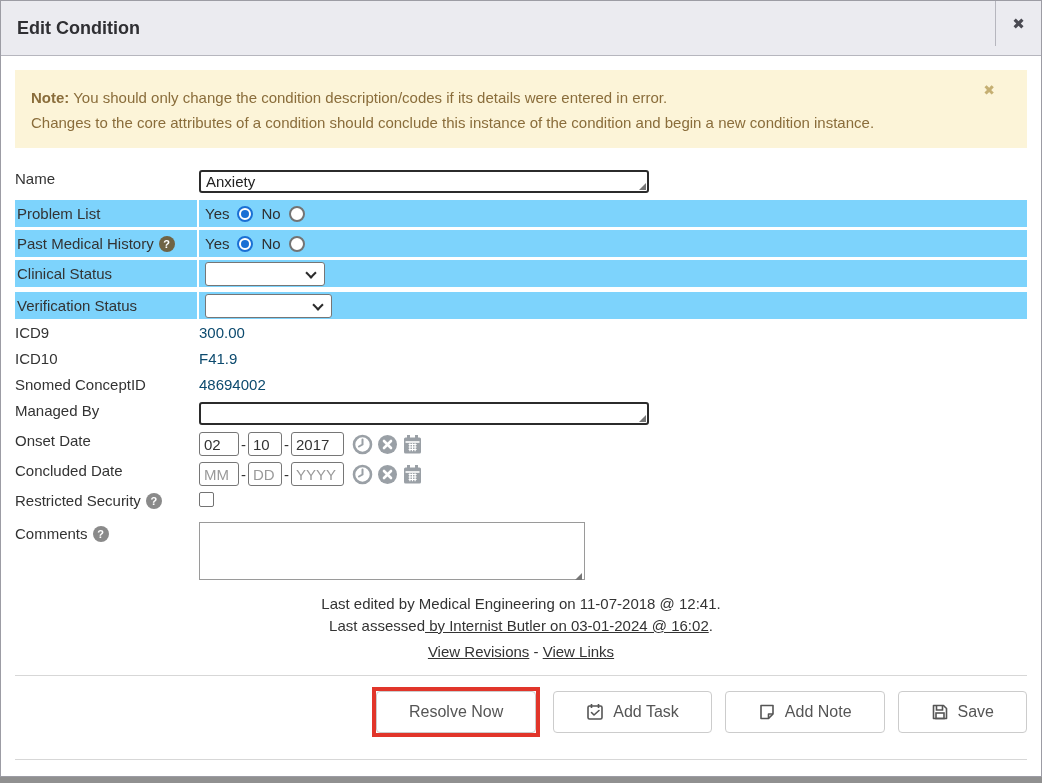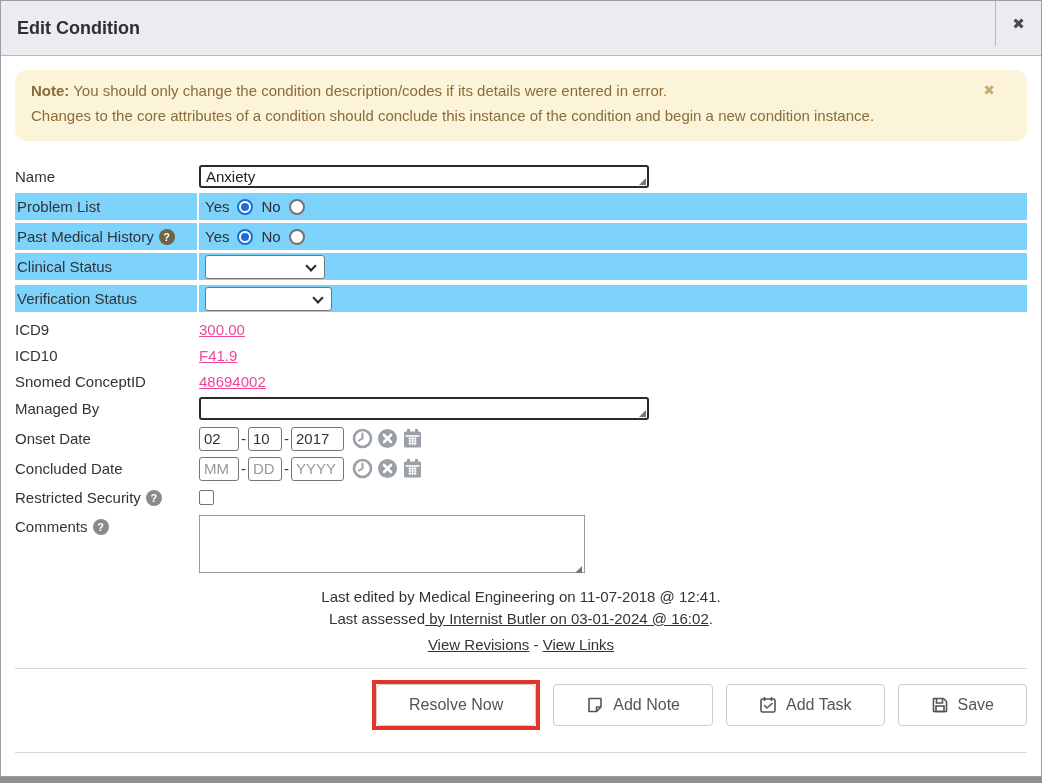--- a/index.html
+++ b/index.html
@@ -9,27 +9,27 @@
   .modal { position:relative; width:1042px; height:777px; border:1px solid #9c9ca4; background:#fff; }
   .bottom-shadow { width:1042px; height:6px; background:#909090; }
 
   
   .modal-header { position:relative; height:55px; background:#ebebf0; border-bottom:1px solid #b6b6be; display:flex; align-items:center; }
   .modal-title { font-size:18px; font-weight:bold; color:#2f2f33; padding-left:16px; }
   .modal-close { position:absolute; right:0; top:0; width:46px; height:45px; border-left:1px solid #b6b6be; display:flex; align-items:center; justify-content:center; cursor:pointer; }
   .modal-close span { font-size:15px; font-weight:bold; color:#4a4a52; }
 
   
-  .note-banner { position:relative; margin:14px; background:#fcf4d8; border-radius:12px; padding:8px 40px 13px 16px; color:#8a6d3b; font-size:15px; line-height:25px; }
+  .note-banner { position:relative; margin:14px; background:#fcf4d8; border-radius:0; padding:15px 40px 13px 16px; color:#8a6d3b; font-size:15px; line-height:25px; }
   .note-banner b { font-weight:bold; }
   .note-dismiss { position:absolute; top:13px; right:32px; color:#c5af72; font-weight:bold; font-size:14px; cursor:pointer; line-height:1; }
 
   
   .form-area { padding:8px 14px 0 14px; font-size:15px; color:#333; }
-  .row { display:flex; align-items:center; margin-bottom:3px; min-height:27px; }
+  .row { display:flex; align-items:flex-start; margin-bottom:3px; min-height:27px; }
   .row .lbl { width:182px; flex:none; display:flex; align-items:center; gap:5px; }
   .row .val { flex:1; margin-left:2px; display:flex; align-items:center; }
   .row.yellow .lbl, .row.yellow .val { background:#7dd3fc; align-self:stretch; }
   .row.yellow .lbl { padding-left:2px; }
   .row.yellow .val { padding-left:6px; }
   .row.gap-before { margin-top:5px; }
   .row.plain { min-height:25px; margin-bottom:1px; }
   .row.top-align { align-items:flex-start; }
   .row.top-align .lbl { margin-top:3px; }
 
@@ -38,21 +38,21 @@
 
   
   .txt-input { position:relative; display:inline-block; }
   .txt-input input { width:450px; height:23px; border:2px solid #2b2b2b; border-radius:3px; font-size:15px; padding:1px 5px; font-family:inherit; color:#222; outline:none; }
   .resize-corner { position:absolute; right:3px; bottom:3px; width:0; height:0; border-left:7px solid transparent; border-bottom:7px solid #777; }
 
   .sel { position:relative; width:120px; height:24px; background:#fff; border:1px solid #767676; border-radius:3px; cursor:pointer; }
   .sel.wide { width:127px; }
   .sel .chev { position:absolute; right:9px; top:6px; width:8px; height:8px; border-right:2px solid #2b2b2b; border-bottom:2px solid #2b2b2b; transform:rotate(45deg); }
 
-  .code-link { color:#ec4899; text-decoration:underline; cursor:pointer; }
+  .code-link { color:#0c4a6e; cursor:pointer; }
 
   .date-input { height:24px; border:1px solid #767676; border-radius:3px; font-size:15px; padding:8px 4px; font-family:inherit; color:#333; outline:none; }
   .date-input::placeholder { color:#9a9a9a; opacity:1; }
   .dmm { width:40px; } .ddd { width:34px; } .dyy { width:53px; }
   .date-dash { margin:0 2px; color:#333; }
   .date-icons { display:flex; align-items:center; gap:4px; margin-left:8px; }
   .date-icons svg { display:block; cursor:pointer; }
 
   .chkbox { width:15px; height:15px; border:1px solid #737373; border-radius:2px; background:#fff; cursor:pointer; }
 
@@ -277,32 +277,32 @@
 
   <div class="footer-sep"></div>
   <div class="footer">
     <div class="red-annotation">
       <button class="btn">
           <span>Resolve Now</span>
         </button>
     </div>
     <button class="btn">
       <svg width="18" height="18" viewBox="0 0 18 18">
-          <path d="M3 2.5 h12 v8.5 l-4.5 4.5 h-7.5 z" fill="none" stroke="#555" stroke-width="1.6" stroke-linejoin="round"></path>
-          <path d="M15 11 h-4.5 v4.5" fill="none" stroke="#555" stroke-width="1.6" stroke-linejoin="round"></path>
-        </svg>
-      <span>Add Note</span>
-    </button>
-    <button class="btn">
-      <svg width="18" height="18" viewBox="0 0 18 18">
           <rect x="2" y="3" width="14" height="13" rx="1.5" fill="none" stroke="#555" stroke-width="1.6"></rect>
           <path d="M5.5 1 v4 M12.5 1 v4" stroke="#555" stroke-width="1.6"></path>
           <path d="M5.5 9.5 l2.5 2.5 L13 7.5" fill="none" stroke="#555" stroke-width="1.6" stroke-linecap="round" stroke-linejoin="round"></path>
         </svg>
       <span>Add Task</span>
+    </button>
+    <button class="btn">
+      <svg width="18" height="18" viewBox="0 0 18 18">
+          <path d="M3 2.5 h12 v8.5 l-4.5 4.5 h-7.5 z" fill="none" stroke="#555" stroke-width="1.6" stroke-linejoin="round"></path>
+          <path d="M15 11 h-4.5 v4.5" fill="none" stroke="#555" stroke-width="1.6" stroke-linejoin="round"></path>
+        </svg>
+      <span>Add Note</span>
     </button>
     <button class="btn">
       <svg width="18" height="18" viewBox="0 0 18 18">
           <path d="M2.5 2.5 h10 l3 3 v10 h-13 z" fill="none" stroke="#555" stroke-width="1.6" stroke-linejoin="round"></path>
           <path d="M5.5 2.5 v4.5 h6 v-4.5" fill="none" stroke="#555" stroke-width="1.6"></path>
           <rect x="5" y="10" width="8" height="5.5" fill="none" stroke="#555" stroke-width="1.6"></rect>
         </svg>
       <span>Save</span>
     </button>
   </div>

